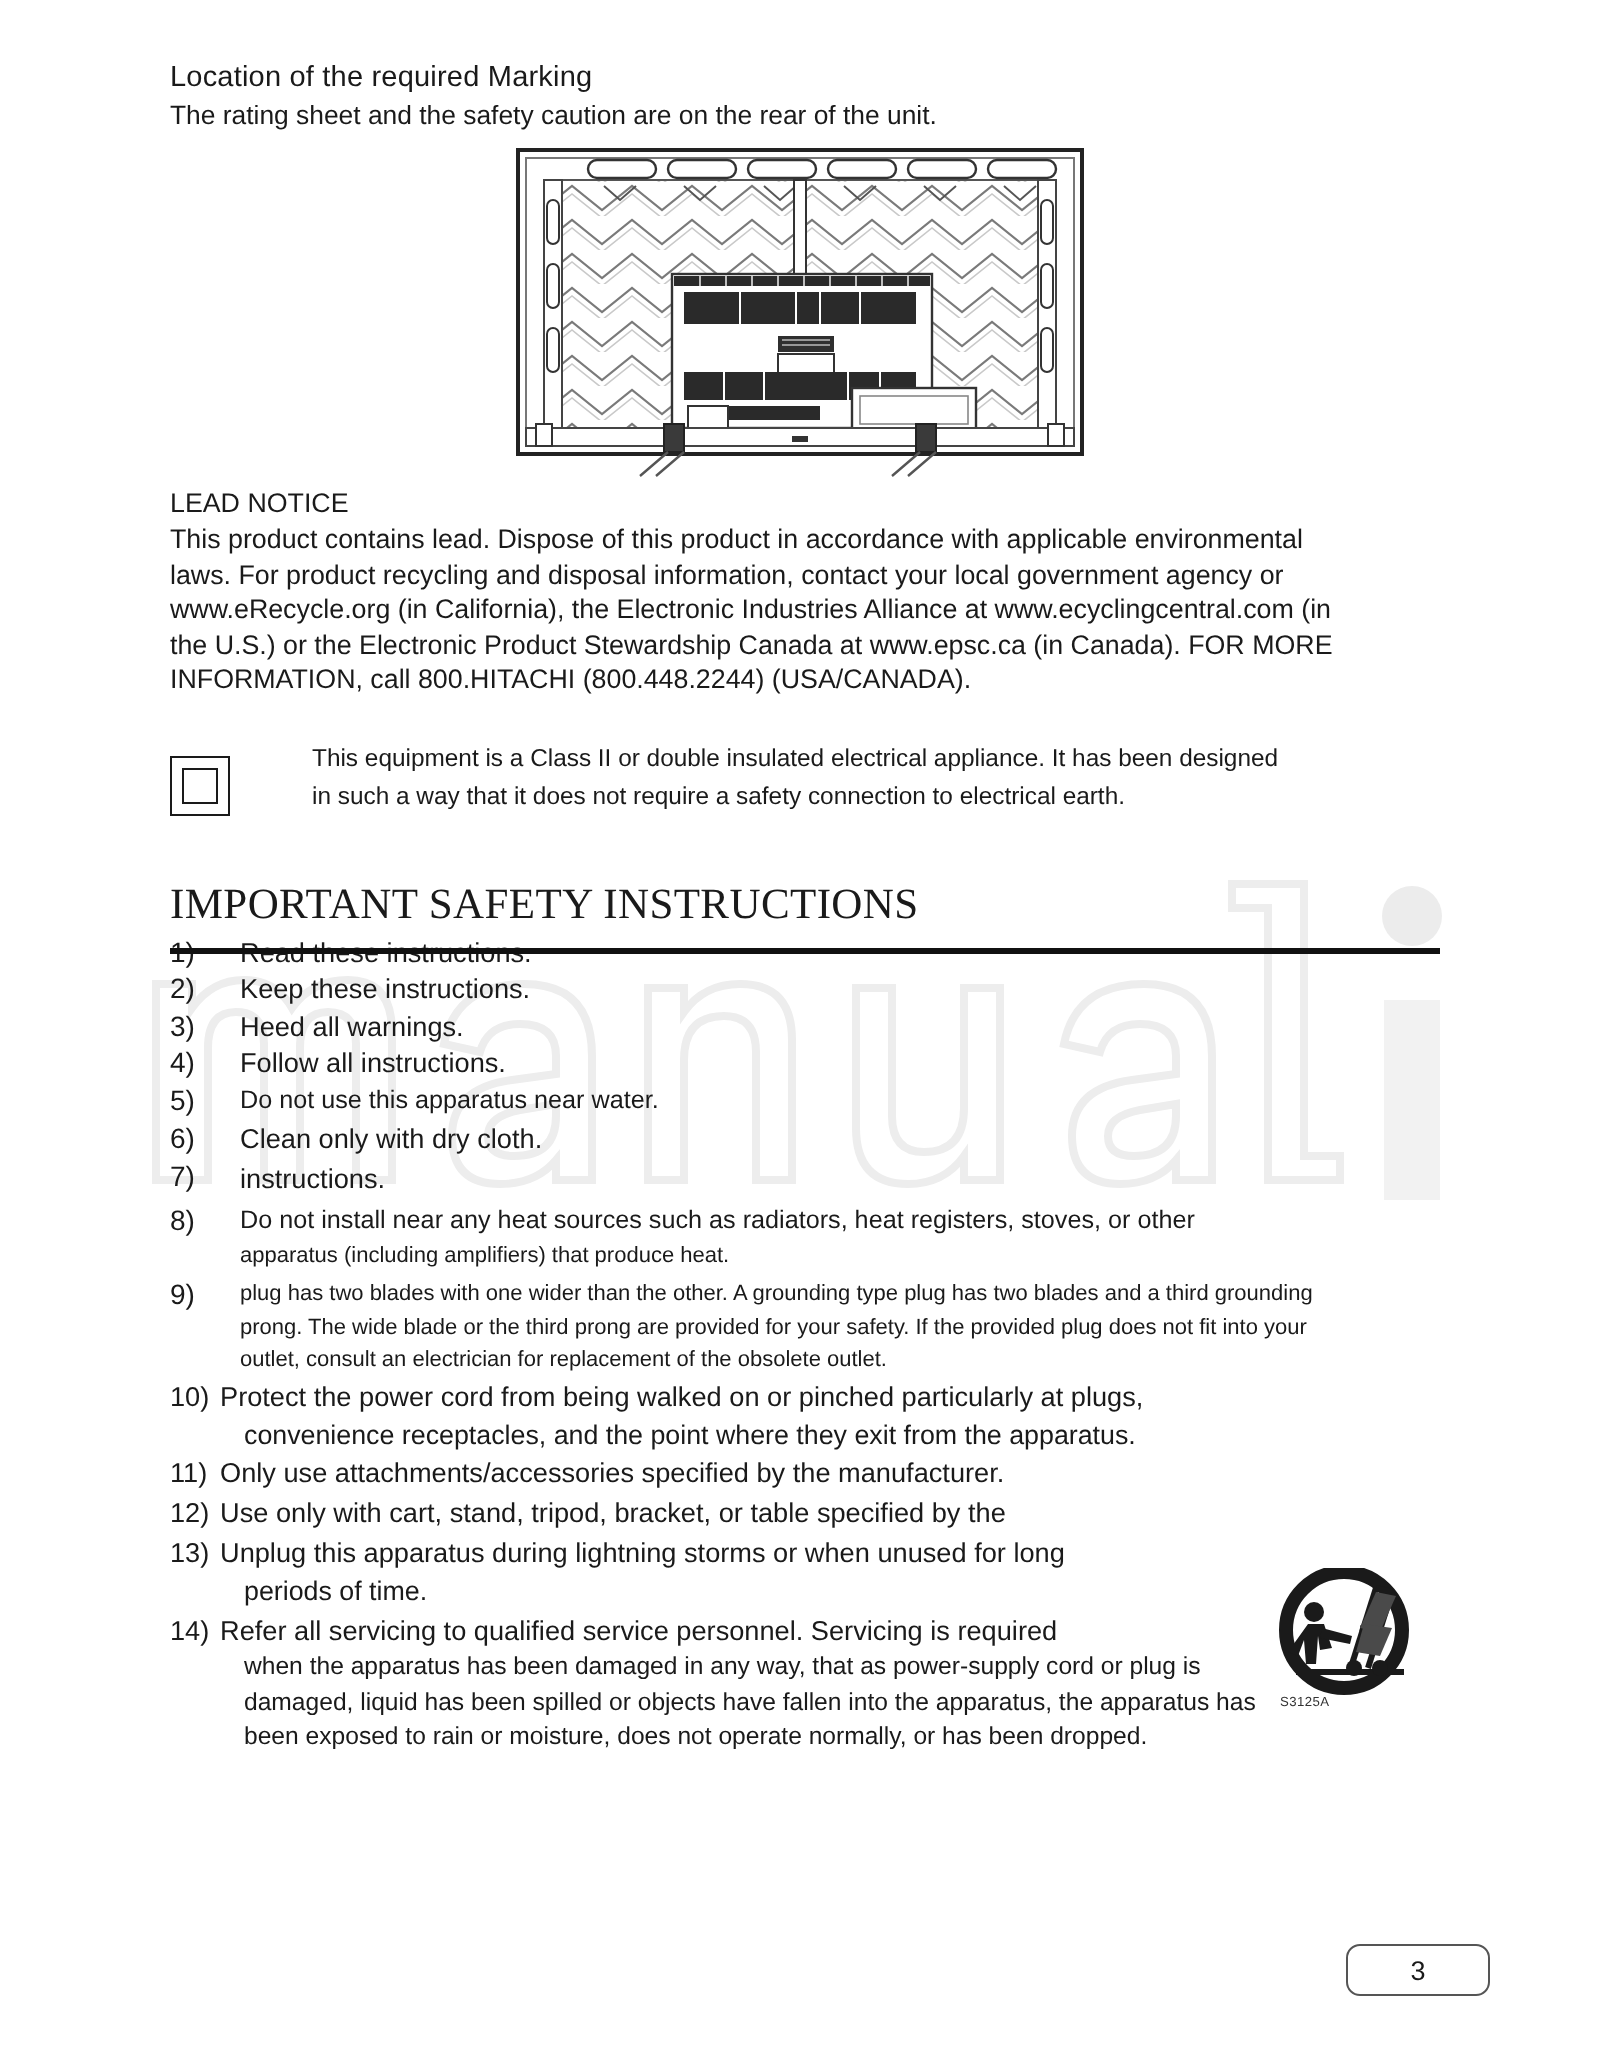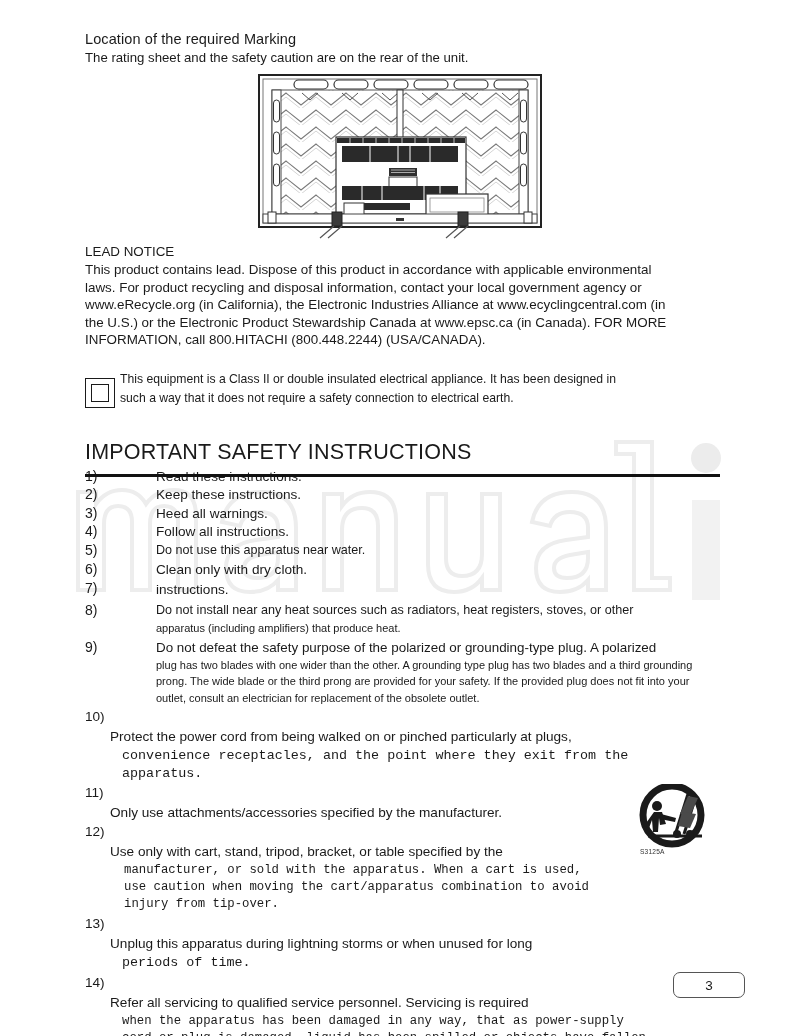--- a/index.html
+++ b/index.html
@@ -103,31 +103,33 @@
     left: 6px; top: 6px;
     width: 18px; height: 18px;
     border: 1.6px solid #1a1a1a;
     box-sizing: border-box;
   }
   #classii .ci-text {
     font-size: 12.2px;
     line-height: 19px;
     padding-left: 1px;
     margin-top: 2px;
+    margin-left: 36px;
   }
 
   
   #safety-heading {
     position: absolute;
     left: 85px;
     top: 440px;
     font-size: 21.5px;
     letter-spacing: 0.2px;
     z-index: 2;
     white-space: nowrap;
+    font-family: Liberation Serif, serif;
   }
   #safety-rule {
     position: absolute;
     left: 85px;
     top: 474px;
     width: 635px;
     height: 3px;
     background: #111111;
     z-index: 3;
   }
@@ -146,28 +148,28 @@
   }
   .si-num {
     flex: 0 0 auto;
     text-align: left;
   }
   .si-body { flex: 1 1 auto; }
   .si-cont { }
 
   
   .vA .si-num { width: 35px; font-size: 14px; line-height: 17.4px; }
-  .vA .si-body { font-size: 12.6px; line-height: 17.4px; margin-left: 36px; }
+  .vA .si-body { font-size: 12.6px; line-height: 17.4px; }
   .vA.big .si-body { font-size: 13.6px; line-height: 17.4px; }
   .vA .si-cont { font-size: 11px; line-height: 16.4px; padding-left: 0px; }
 
   
   .vB .si-num { width: 25px; font-size: 13.6px; line-height: 18.6px; }
-  .vB .si-body { font-size: 13.6px; line-height: 18.6px; margin-top: 20px; }
-  .vB .si-cont { font-size: 12.3px; line-height: 17.2px; padding-left: 12px; font-family: Liberation Mono, monospace; }
+  .vB .si-body { font-size: 13.6px; line-height: 18.6px; }
+  .vB .si-cont { font-size: 12.3px; line-height: 17.2px; padding-left: 12px; }
   .vB .si-cont.indent-sm { padding-left: 14px; }
 
   .sp-1 { height: 1px; }
   .sp-2 { height: 2px; }
   .sp-3 { height: 3px; }
 
   
   #tipover {
     position: absolute;
     left: 632px;
@@ -411,21 +413,20 @@
     <div class="si-body">
       <div>Do not install near any heat sources such as radiators, heat registers, stoves, or other</div>
       <div class="si-cont">apparatus (including amplifiers) that produce heat.</div>
     </div>
   </div>
   <div class="sp-3"></div>
 
   <div class="si-item vA">
     <div class="si-num">9)</div>
     <div class="si-body">
-      <div style="font-size:13.4px;line-height:17.6px;">Do not defeat the safety purpose of the polarized or grounding-type plug. A polarized</div>
       <div class="si-cont" style="width:548px;">plug has two blades with one wider than the other. A grounding type plug has two blades and a third grounding prong. The wide blade or the third prong are provided for your safety. If the provided plug does not fit into your outlet, consult an electrician for replacement of the obsolete outlet.</div>
     </div>
   </div>
   <div class="sp-2"></div>
 
   <div class="si-item vB">
     <div class="si-num">10)</div>
     <div class="si-body">
       <div>Protect the power cord from being walked on or pinched particularly at plugs,</div>
       <div class="si-cont" style="font-size:13.4px;line-height:18px;">convenience receptacles, and the point where they exit from the apparatus.</div>
@@ -436,21 +437,20 @@
   <div class="si-item vB">
     <div class="si-num">11)</div>
     <div class="si-body">Only use attachments/accessories specified by the manufacturer.</div>
   </div>
   <div class="sp-1"></div>
 
   <div class="si-item vB">
     <div class="si-num">12)</div>
     <div class="si-body">
       <div>Use only with cart, stand, tripod, bracket, or table specified by the</div>
-      <div class="si-cont indent-sm" style="width:470px;">manufacturer, or sold with the apparatus. When a cart is used, use caution when moving the cart/apparatus combination to avoid injury from tip-over.</div>
     </div>
   </div>
   <div class="sp-2"></div>
 
   <div class="si-item vB">
     <div class="si-num">13)</div>
     <div class="si-body">
       <div>Unplug this apparatus during lightning storms or when unused for long</div>
       <div class="si-cont" style="font-size:13.4px;line-height:18px;">periods of time.</div>
     </div>

